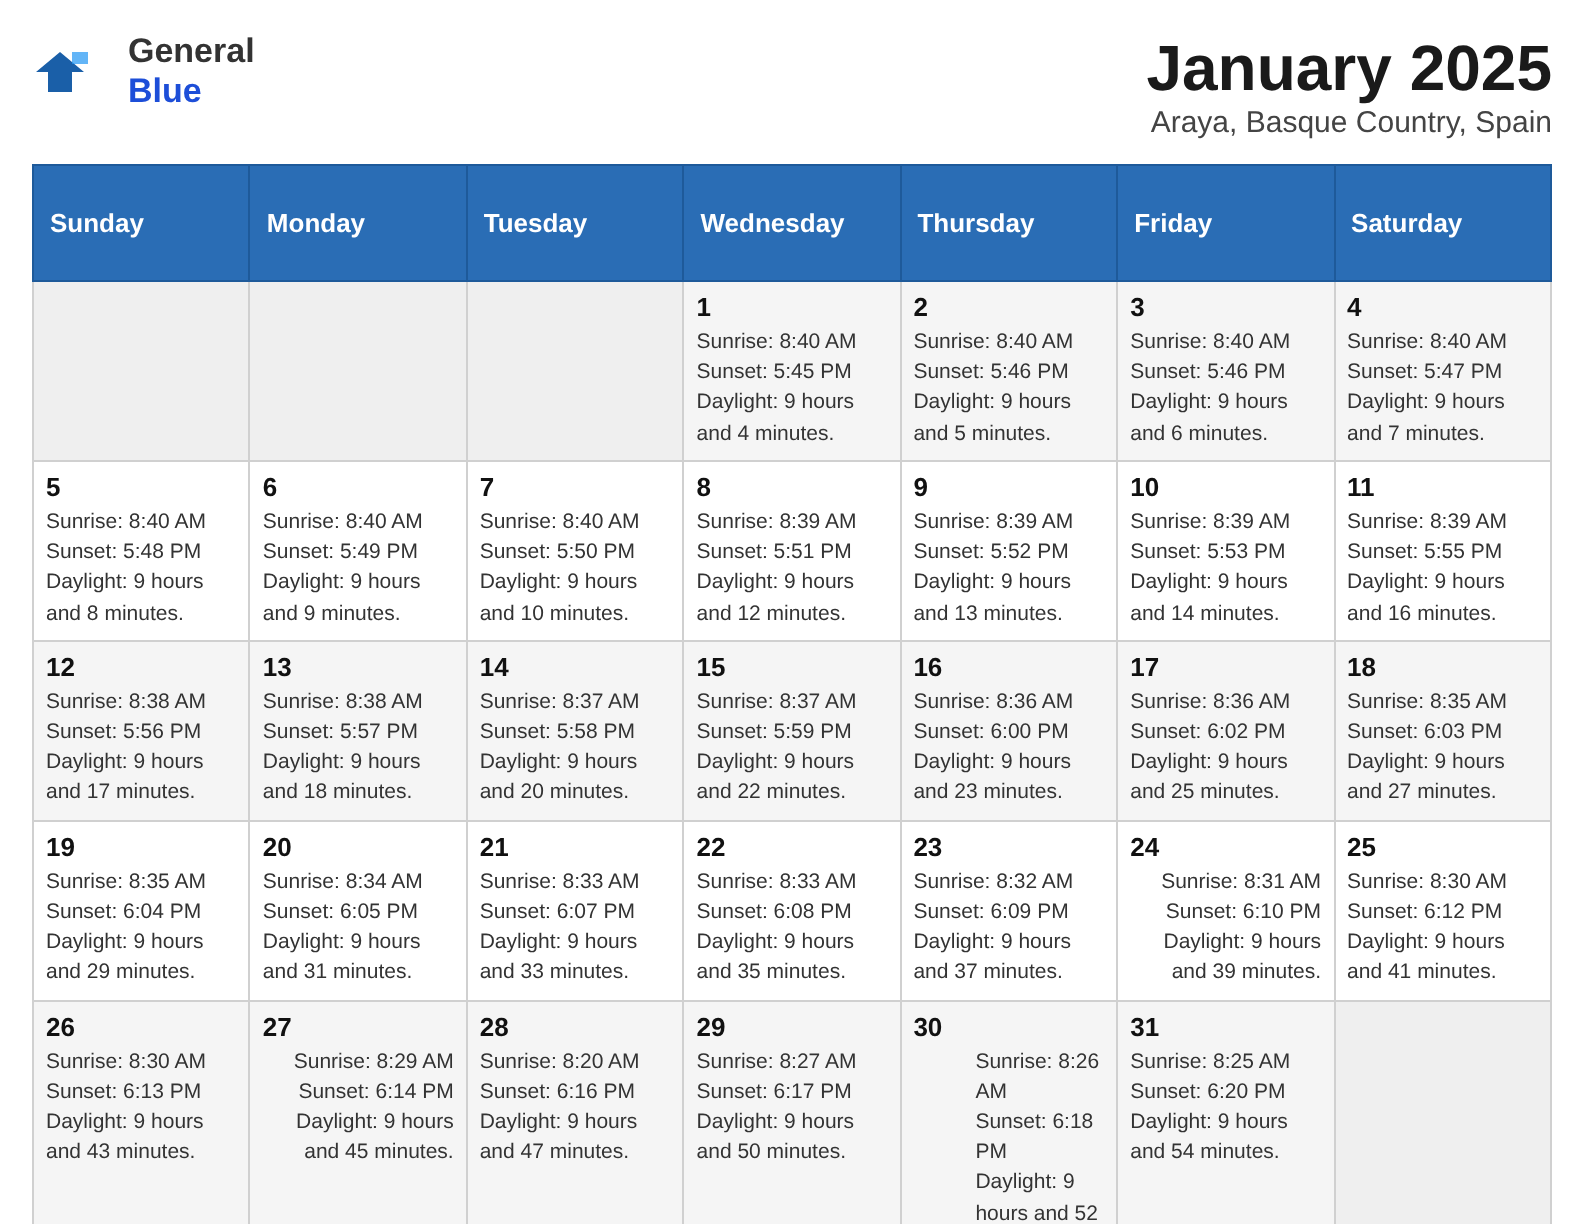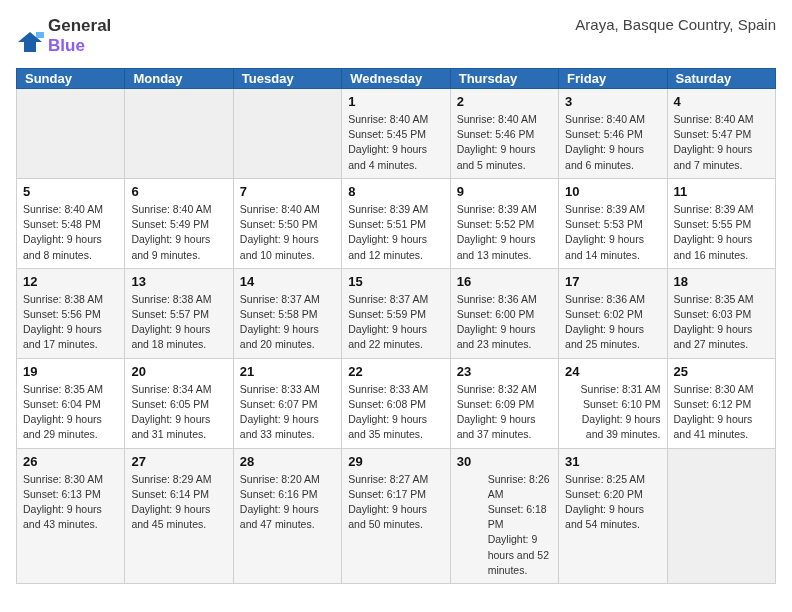--- a/index.html
+++ b/index.html
@@ -11,22 +11,22 @@
       padding: 16px;
     }
     .header-area {
       display: flex;
       justify-content: space-between;
       align-items: flex-start;
       margin-bottom: 12px;
     }
     .logo {
       display: flex;
-      align-items: flex-end;
-      gap: 4px;
+      align-items: center;
+      gap: 20px;
     }
     .logo-icon {
       width: 28px;
       height: 28px;
     }
     .title-area {
       text-align: right;
     }
     .month-title {
       font-size: 32px;
@@ -40,21 +40,21 @@
     .calendar {
       width: 100%;
       border-collapse: collapse;
       border: 1px solid #ccc;
     }
     .calendar th {
       background-color: #2a6db5;
       color: #fff;
       font-size: 13px;
       font-weight: bold;
-      padding: 2px 8px;
+      padding: 21px 8px;
       text-align: left;
       border: 1px solid #1e5a9a;
       margin-left: 23px;
     }
     .calendar td {
       width: calc(100% / 7);
       vertical-align: top;
       padding: 5px 6px;
       border: 1px solid #d0d0d0;
       background: #fff;
@@ -87,24 +87,25 @@
 <body>
 
 <div class="header-area">
   <div class="logo">
     <svg class="logo-icon" viewBox="0 0 28 28">
       <polygon points="14,4 26,14 20,14 20,24 8,24 8,14 2,14" fill="#1a5fa8"></polygon>
       <polygon points="20,10 28,10 28,4 20,4" fill="#2196f3" opacity="0.7"></polygon>
     </svg>
     <div>
       <span style="font-size:17px;font-weight:bold;color:#333;">General</span><br>
-      <span style="font-size:17px;font-weight:bold;color:#8b5cf6;">Blue</span>
+      <span style="font-size:17px;font-weight:bold;color:#1d4ed8;">Blue</span>
     </div>
   </div>
   <div class="title-area">
+    <div class="month-title">January 2025</div>
     <div class="location-title">Araya, Basque Country, Spain</div>
   </div>
 </div>
 
 <table class="calendar">
   <thead>
     <tr>
     <th>Sunday</th>
         <th>Monday</th>
         <th>Tuesday</th>
@@ -278,21 +279,21 @@
       </tr>
       <tr class="row-alt">
         <td>
           <div class="day-number">26</div>
           <div class="day-info" style="white-space: pre-line;">Sunrise: 8:30 AM
 Sunset: 6:13 PM
 Daylight: 9 hours and 43 minutes.</div>
         </td>
         <td>
           <div class="day-number">27</div>
-          <div class="day-info" style="white-space: pre-line;">Sunrise: 8:29 AM
+          <div class="day-info" style="white-space: pre-line; text-align: right;">Sunrise: 8:29 AM
 Sunset: 6:14 PM
 Daylight: 9 hours and 45 minutes.</div>
         </td>
         <td>
           <div class="day-number">28</div>
           <div class="day-info" style="white-space: pre-line;">Sunrise: 8:20 AM
 Sunset: 6:16 PM
 Daylight: 9 hours and 47 minutes.</div>
         </td>
         <td>

